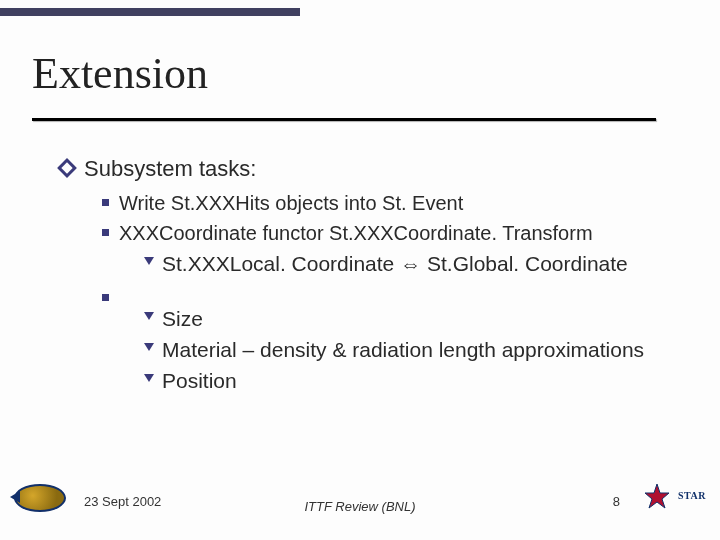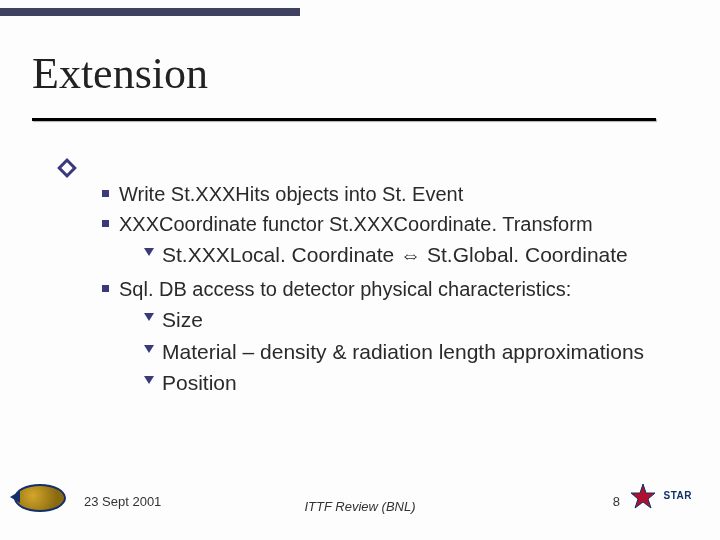--- a/index.html
+++ b/index.html
@@ -162,25 +162,25 @@
     left: -4px;
     top: 7px;
     width: 0;
     height: 0;
     border-top: 6px solid transparent;
     border-bottom: 6px solid transparent;
     border-right: 10px solid #12306a;
   }
   .logo-right {
     position: absolute;
-    right: 28px;
+    right: 14px;
     bottom: 8px;
     width: 60px;
     height: 32px;
-    font-family: Liberation Sans, sans-serif;
+    font-family: Liberation Serif, serif;
   }
   .logo-right .txt {
     position: absolute;
     right: 0;
     top: 6px;
     font-size: 10px;
     font-weight: bold;
     color: #10306a;
     letter-spacing: 0.5px;
   }
@@ -200,20 +200,21 @@
   <div class="deco-bar"></div>
 
   <div class="title">Extension</div>
   <div class="divider"></div>
 
   <div class="body">
     <div class="row">
       <div class="bullet-diamond">
           <div class="inner"></div>
         </div>
+      <div class="lvl1">Subsystem tasks:</div>
     </div>
 
     <div class="lvl2-group">
       <div class="row">
         <div class="bullet-sq"></div>
         <div class="lvl2">Write St.XXXHits objects into St. Event</div>
       </div>
       <div class="row">
         <div class="bullet-sq"></div>
         <div class="lvl2">XXXCoordinate functor St.XXXCoordinate. Transform</div>
@@ -223,21 +224,20 @@
     <div class="lvl3-group">
       <div class="row">
         <div class="bullet-tri"></div>
         <div class="lvl3 arrow">St.XXXLocal. Coordinate ⇔ St.Global. Coordinate</div>
       </div>
     </div>
 
     <div class="lvl2-group">
       <div class="row">
         <div class="bullet-sq"></div>
-        <div class="lvl2">Sql. DB access to detector physical characteristics:</div>
       </div>
     </div>
 
     <div class="lvl3-group">
       <div class="row">
         <div class="bullet-tri"></div>
         <div class="lvl3">Size</div>
       </div>
       <div class="row">
         <div class="bullet-tri"></div>
@@ -248,21 +248,21 @@
         <div class="lvl3">Position</div>
       </div>
     </div>
   </div>
 
   <div class="footer">
     <div class="logo-left">
       <div class="oval"></div>
       <div class="beak"></div>
     </div>
-    <div class="date">23 Sept 2001</div>
+    <div class="date">23 Sept 2002</div>
     <div class="center">ITTF Review (BNL)</div>
     <div class="pagenum">8</div>
     <div class="logo-right">
       <svg width="30" height="30" viewBox="0 0 30 30">
         <polygon points="15,2 18,11 27,11 20,17 23,26 15,20 7,26 10,17 3,11 12,11" fill="#b01030" stroke="#10306a" stroke-width="1"></polygon>
       </svg>
       <div class="txt">STAR</div>
     </div>
   </div>
 </div>

